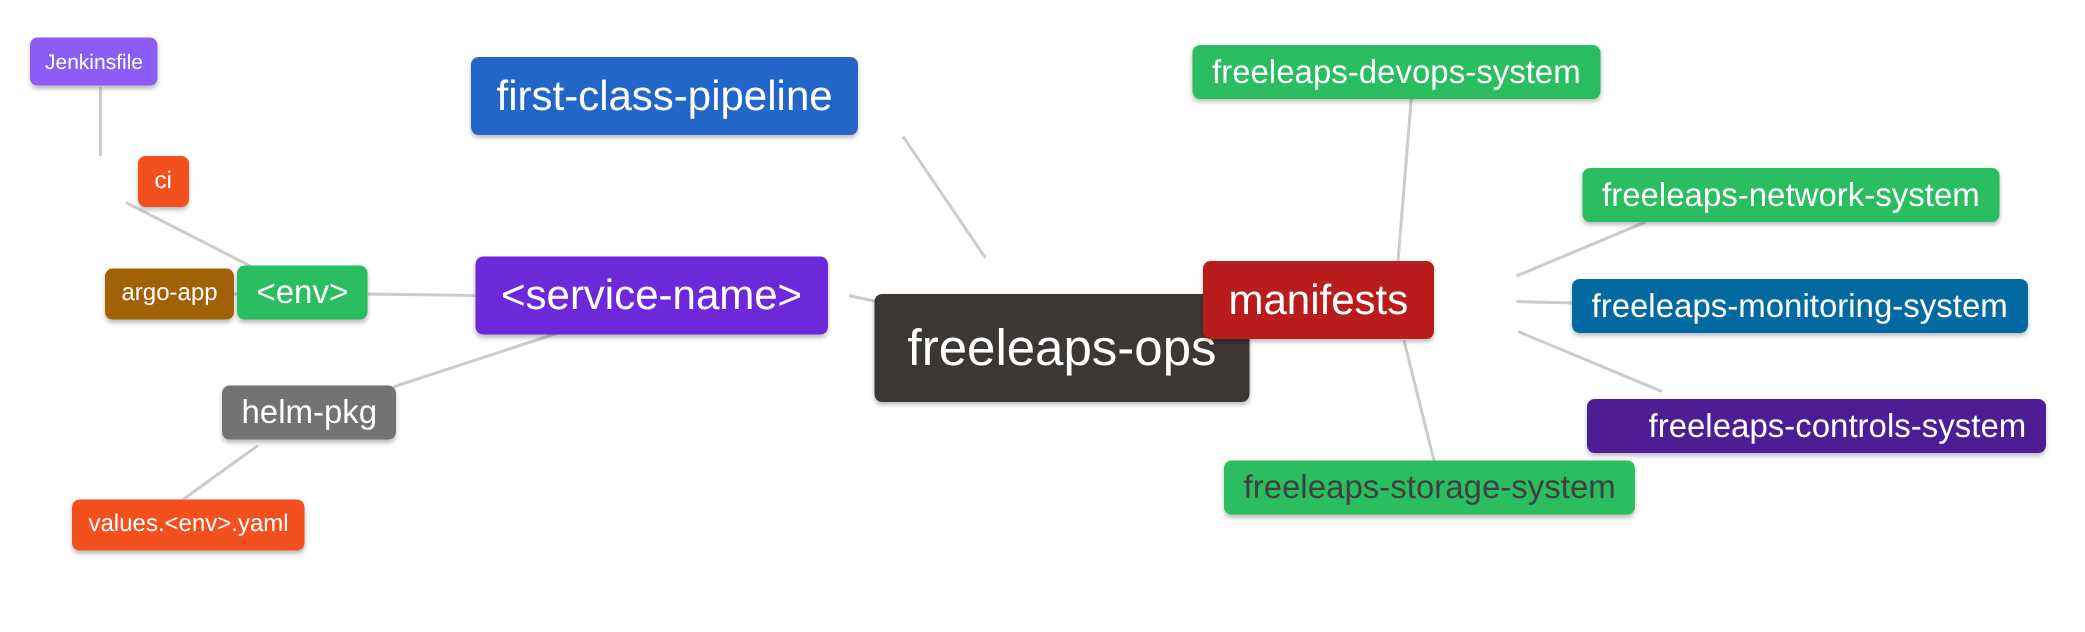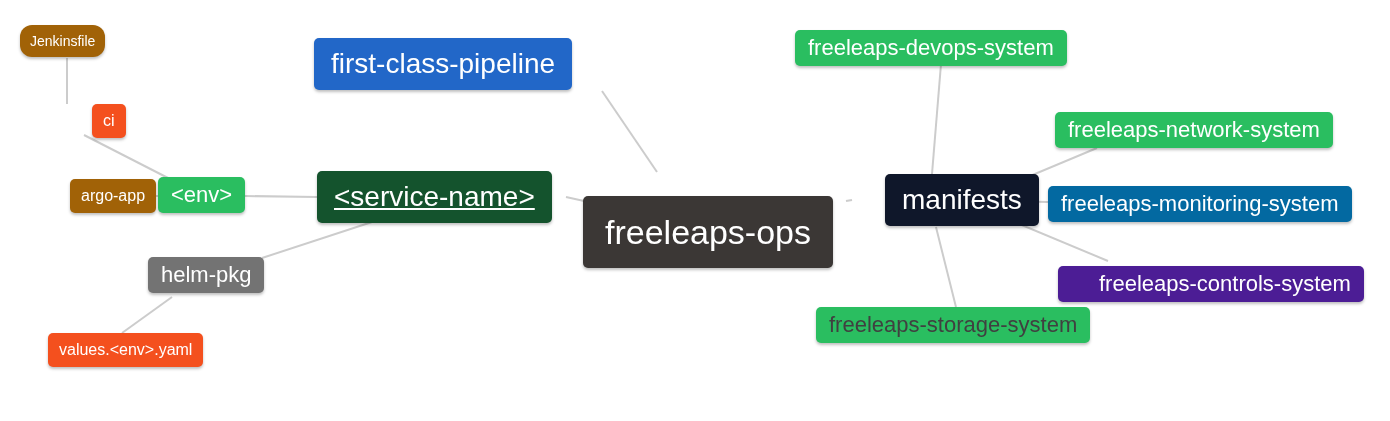--- a/index.html
+++ b/index.html
@@ -58,27 +58,27 @@
       <line x1="846" y1="201" x2="852" y2="200" stroke="#cccccc" stroke-width="2"></line>
       <line x1="932" y1="174" x2="941" y2="64" stroke="#cccccc" stroke-width="2"></line>
       <line x1="1011" y1="184" x2="1097" y2="148" stroke="#cccccc" stroke-width="2"></line>
       <line x1="1011" y1="201" x2="1048" y2="202" stroke="#cccccc" stroke-width="2"></line>
       <line x1="1012" y1="221" x2="1108" y2="261" stroke="#cccccc" stroke-width="2"></line>
       <line x1="936" y1="227" x2="956" y2="307" stroke="#cccccc" stroke-width="2"></line>
     </svg>
   <div id="nodes">
       <div class="node d0" style="left: 583px; top: 169px; background: rgb(59, 55, 53); color: rgb(255, 255, 255);">freeleaps-ops</div>
       <div class="node d1" style="left: 314px; top: 38px; background: rgb(34, 103, 200); color: rgb(255, 255, 255);">first-class-pipeline</div>
-      <div class="node d1" style="left: 317px; top: 171px; background: #14532d; color: rgb(255, 255, 255); text-decoration: underline;">&lt;service-name&gt;</div>
-      <div class="node d1" style="left: 885px; top: 174px; background: #0f172a; color: rgb(255, 255, 255);">manifests</div>
+      <div class="node d1" style="left: 317px; top: 171px; background: #6d28d9; color: rgb(255, 255, 255);">&lt;service-name&gt;</div>
+      <div class="node d1" style="left: 802px; top: 174px; background: #b91c1c; color: rgb(255, 255, 255);">manifests</div>
       <div class="node d2" style="left: 158px; top: 177px; background: rgb(42, 190, 96); color: rgb(255, 255, 255);">&lt;env&gt;</div>
       <div class="node d2" style="left: 148px; top: 257px; background: #737373; color: rgb(255, 255, 255);">helm-pkg</div>
       <div class="node d3" style="left: 52px; top: 104px; background: rgb(244, 80, 30); color: rgb(255, 255, 255);">ci</div>
       <div class="node d3" style="left: 30px; top: 179px; background: #a16207; color: rgb(255, 255, 255);">argo-app</div>
       <div class="node d3" style="left: 8px; top: 333px; background: rgb(244, 80, 30); color: rgb(255, 255, 255);">values.&lt;env&gt;.yaml</div>
-      <div class="node d4" style="left: 20px; top: 25px; background: #a16207; color: rgb(255, 255, 255); border-radius: 12px;">Jenkinsfile</div>
+      <div class="node d4" style="left: 20px; top: 25px; background: #8b5cf6; color: rgb(255, 255, 255);">Jenkinsfile</div>
       <div class="node d2" style="left: 795px; top: 30px; background: rgb(42, 190, 96); color: rgb(255, 255, 255);">freeleaps-devops-system</div>
       <div class="node d2" style="left: 1055px; top: 112px; background: rgb(42, 190, 96); color: rgb(255, 255, 255);">freeleaps-network-system</div>
       <div class="node d2" style="left: 1048px; top: 186px; background: #0369a1; color: rgb(255, 255, 255);">freeleaps-monitoring-system</div>
       <div class="node d2" style="left: 1058px; top: 266px; background: #4c1d95; color: rgb(255, 255, 255); padding-left: 41px;">freeleaps-controls-system</div>
       <div class="node d2" style="left: 816px; top: 307px; background: rgb(42, 190, 96); color: #404040;">freeleaps-storage-system</div>
     </div>
 </div>
 
 </body></html>

